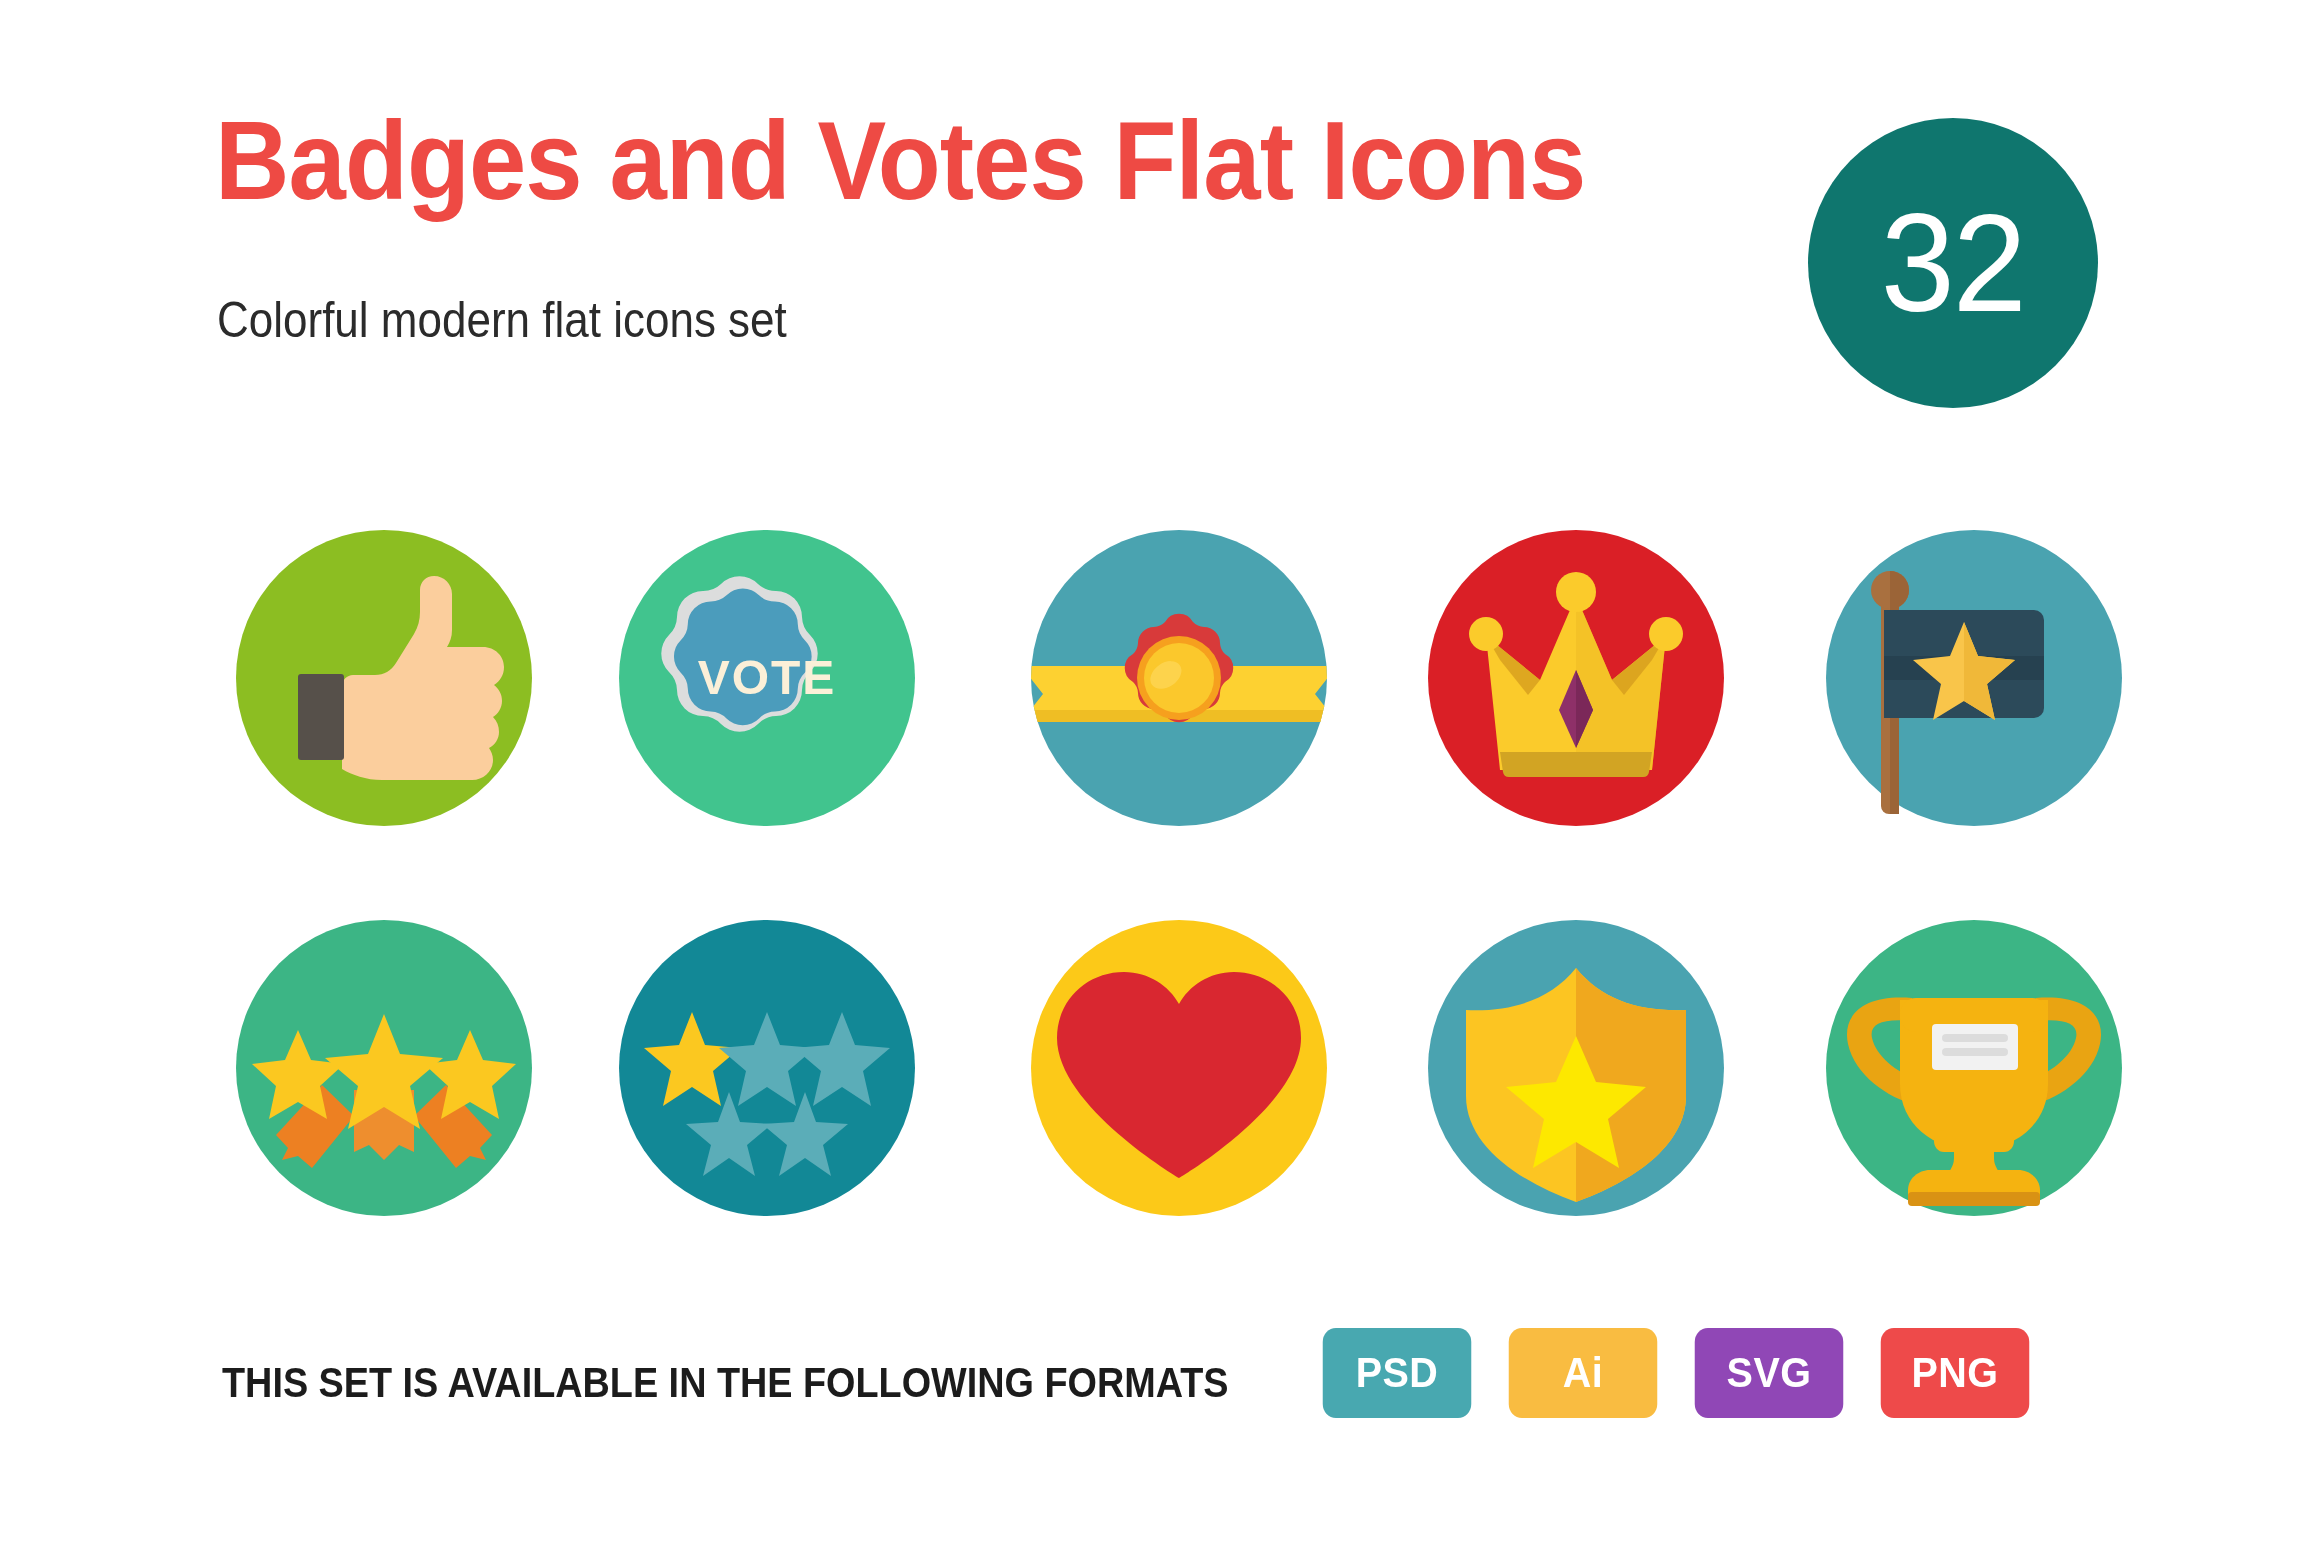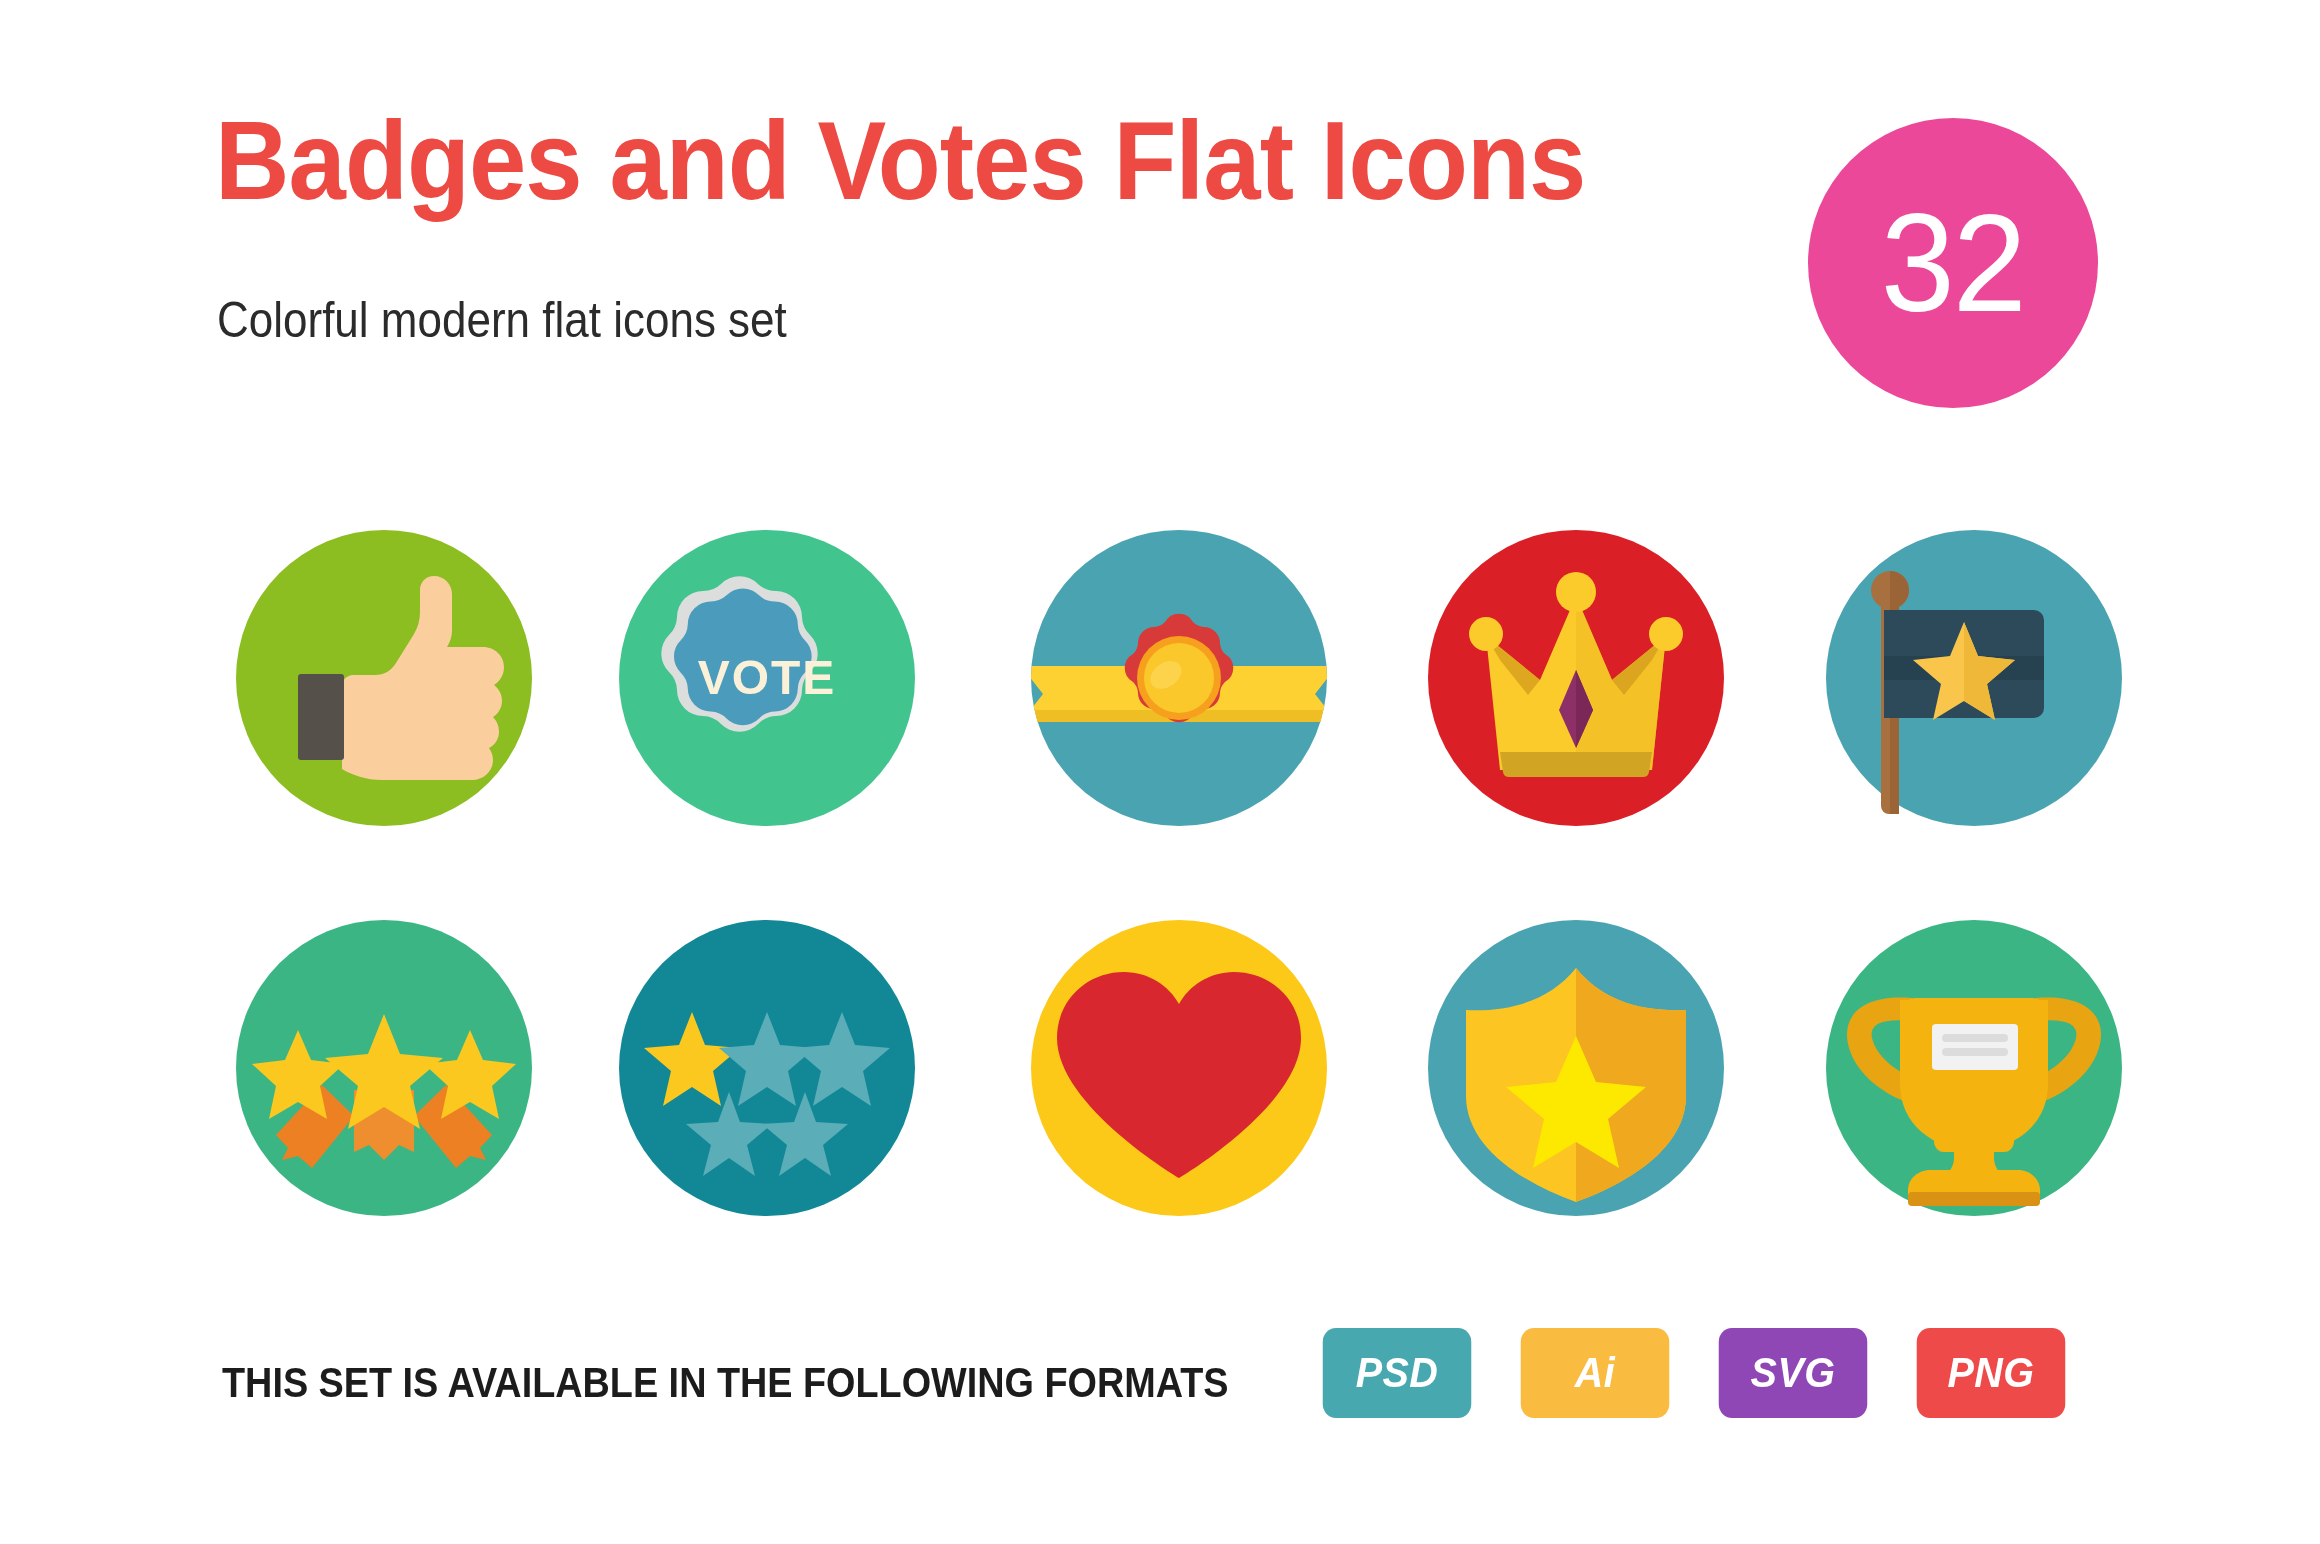--- a/index.html
+++ b/index.html
@@ -128,22 +128,21 @@
     white-space: nowrap;
     transform: scaleX(0.90);
     transform-origin: left center;
     line-height: 1;
   }
   #format-badges {
     position: absolute;
     left: 1318px;
     top: -12px;
     display: flex;
-    gap: 40px;
-    font-style: italic;
+    gap: 28px;
   }
   .format-badge {
     width: 158px;
     height: 90px;
     border-radius: 14px;
     display: flex;
     align-items: center;
     justify-content: center;
     font-family: "Liberation Sans Narrow", "Liberation Sans", sans-serif;
     font-size: 42px;
@@ -152,21 +151,21 @@
     letter-spacing: 0.5px;
     transform: scaleX(0.94);
   }
 </style>
 </head>
 <body>
 
 <div id="header">
   <div id="title" style="color: rgb(238, 74, 68);">Badges and Votes Flat Icons</div>
   <div id="subtitle" style="color: rgb(43, 43, 43);">Colorful modern flat icons  set</div>
-  <div id="count-badge" style="background: #ec4899;">
+  <div id="count-badge" style="background: #0f766e;">
     <span class="num">32</span>
   </div>
 </div>
 
 <div id="icon-grid">
 
   <div class="icon-cell r0 c0" title="Thumbs up">
     <div class="icon-circle">
       <svg viewBox="0 0 296 296" xmlns="http://www.w3.org/2000/svg">
         <circle cx="148" cy="148" r="148" fill="#8CBE22"></circle>

